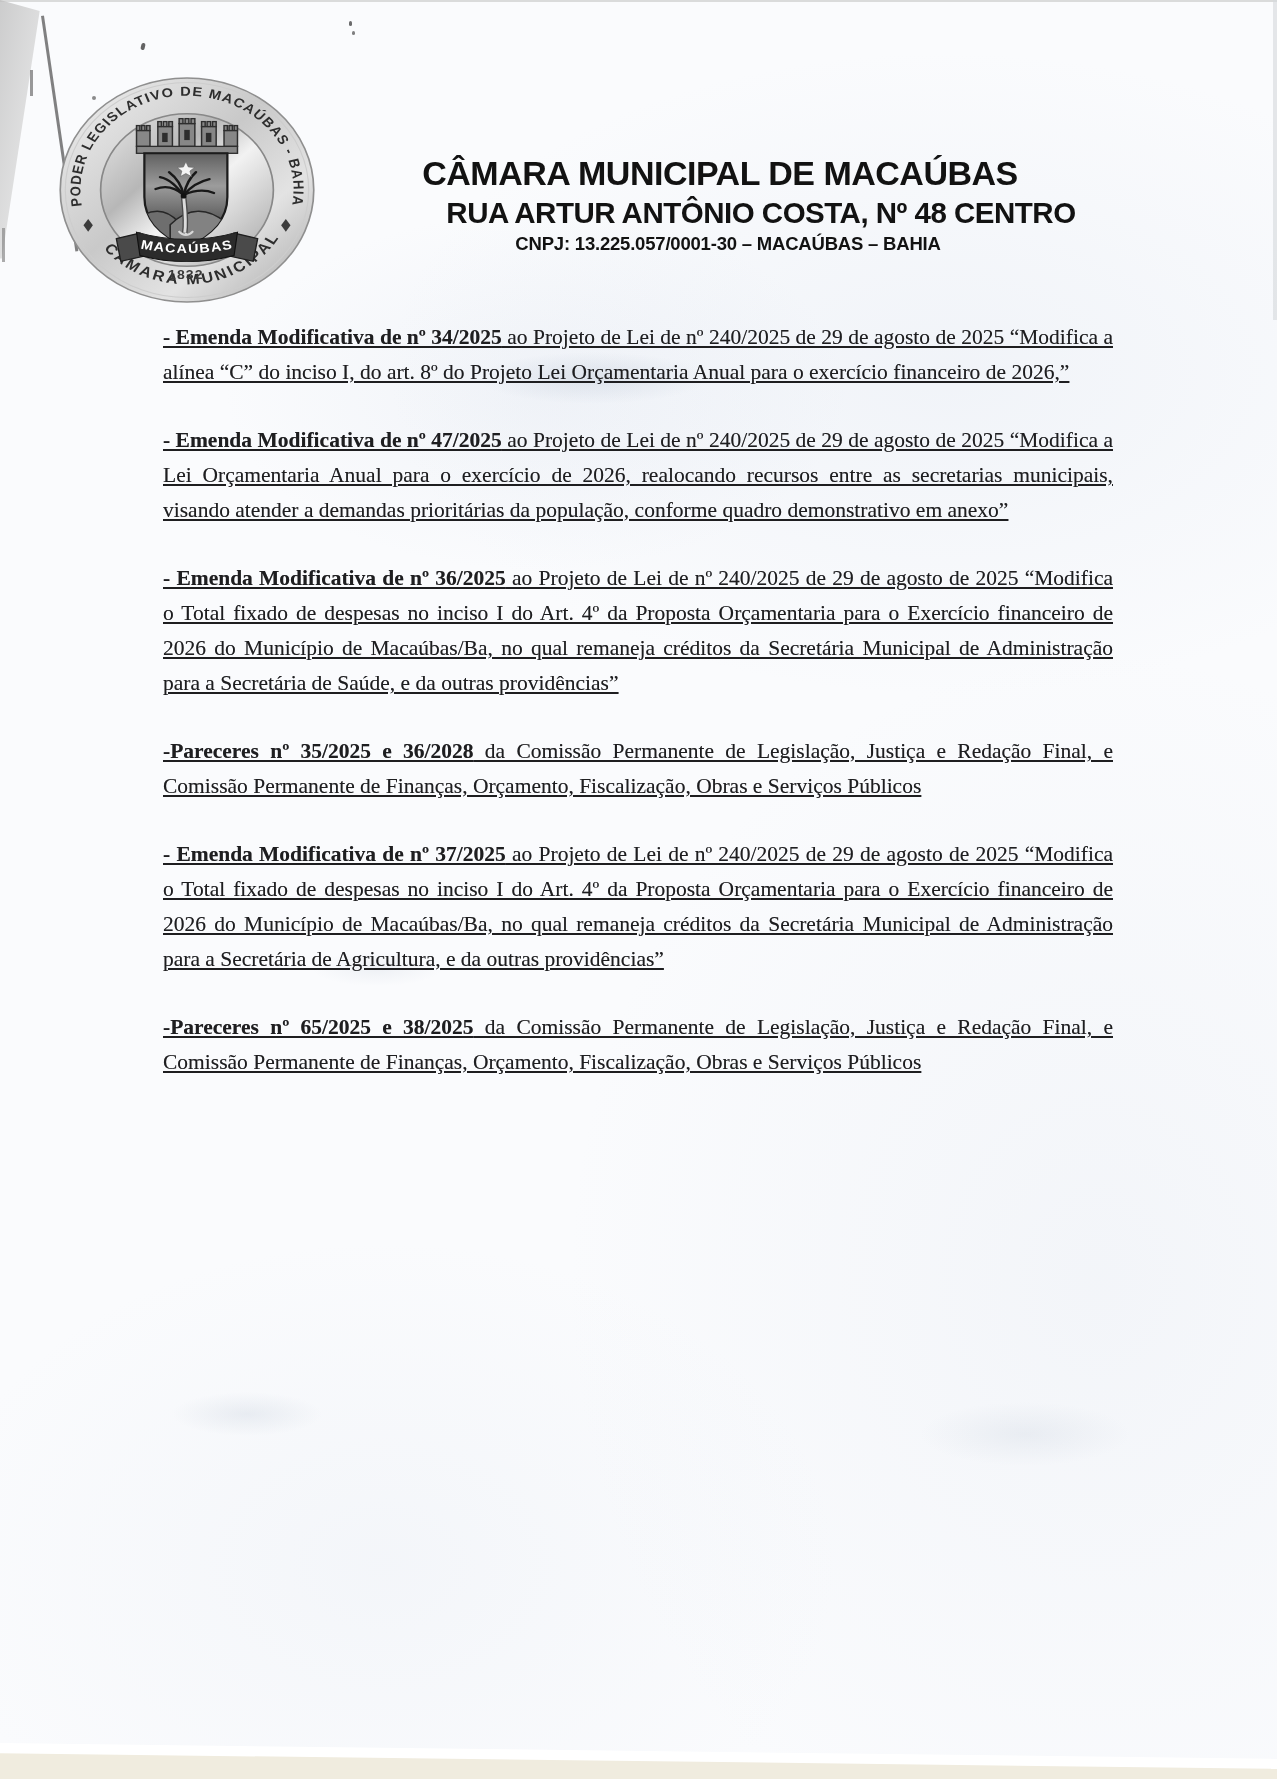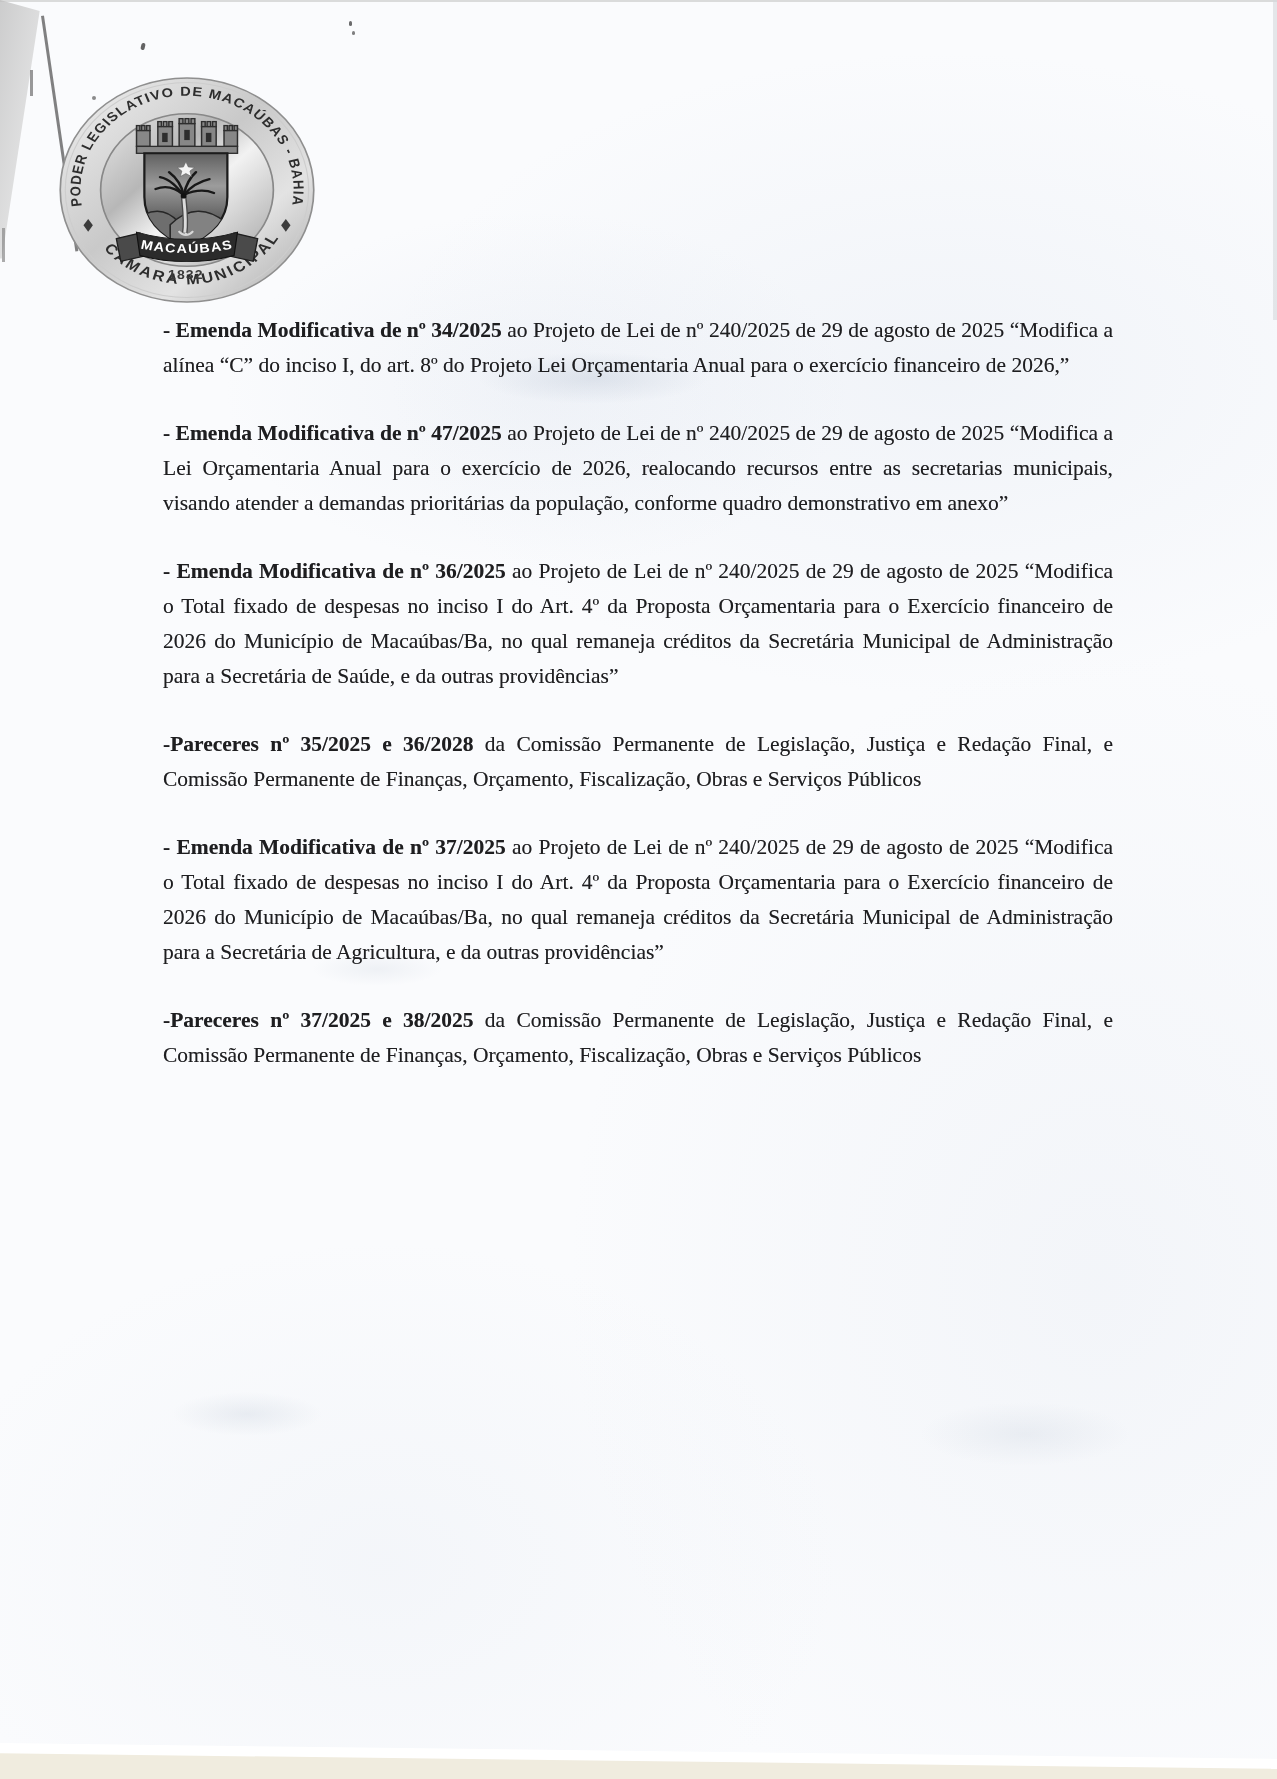--- a/index.html
+++ b/index.html
@@ -61,21 +61,21 @@
   
   .seal{position:absolute;left:58px;top:76px;filter:blur(.35px);}
   .seal text{font-family:"Liberation Sans", sans-serif;}
   
   .doc-body{
     position:absolute;left:163px;top:312px;width:950px;
     font-size:21.5px;line-height:35px;color:#1e1e20;
     text-align:justify;
     text-shadow:0 0 .5px rgba(25,25,28,.45);
   }
-  .para{margin:1px 0 33px 0;}
+  .para{margin:8px 0 33px 0;text-decoration:underline;}
   .para .lead{font-weight:bold;}
 </style>
 </head>
 <body>
 
 <div class="page">
 
   <div class="top-edge-line"></div>
   <div class="corner-wedge"></div>
   <div class="corner-line"></div>
@@ -188,25 +188,30 @@
       <path d="M 52 164 L 73 158.5 L 76 182 L 56 187 Z" fill="#4a4a4a" stroke="#1e1e1e" stroke-width="1.2"></path>
       <path d="M 178 164 L 157 158.5 L 154 182 L 174 187 Z" fill="#4a4a4a" stroke="#1e1e1e" stroke-width="1.2"></path>
       <path d="M 70 157.5 Q 115 172 160 157.5 L 157 181 Q 115 193.5 73 181 Z" fill="#2b2b2b" stroke="#101010" stroke-width="1"></path>
       <text font-size="12.8" font-weight="bold" fill="#ffffff" letter-spacing="1.2">
         <textPath href="#arcBanner" startOffset="50%" text-anchor="middle">MACAÚBAS</textPath>
       </text>
     </g>
     <text x="114" y="205" text-anchor="middle" font-size="12.5" font-weight="bold" fill="#3a3a3a" letter-spacing="1">1832</text>
   </svg>
 
+  <div class="header-block">
+    <div class="hdr-1">CÂMARA MUNICIPAL DE MACAÚBAS</div>
+    <div class="hdr-2">RUA ARTUR ANTÔNIO COSTA, Nº 48 CENTRO</div>
+    <div class="hdr-3">CNPJ: 13.225.057/0001-30 – MACAÚBAS – BAHIA</div>
+  </div>
 
   <div class="doc-body">
     <p class="para"><span class="lead">- Emenda Modificativa de nº 34/2025</span><span> ao Projeto de Lei de nº 240/2025 de 29 de agosto de 2025 “Modifica a alínea “C” do inciso I, do art. 8º do Projeto Lei Orçamentaria Anual para o exercício financeiro de 2026,”</span></p>
     <p class="para"><span class="lead">- Emenda Modificativa de nº 47/2025</span><span> ao Projeto de Lei de nº 240/2025 de 29 de agosto de 2025 “Modifica a Lei Orçamentaria Anual para o exercício de 2026, realocando recursos entre as secretarias municipais, visando atender a demandas prioritárias da população, conforme quadro demonstrativo em anexo”</span></p>
     <p class="para"><span class="lead">- Emenda Modificativa de nº 36/2025</span><span> ao Projeto de Lei de nº 240/2025 de 29 de agosto de 2025 “Modifica o Total fixado de despesas no inciso I do Art. 4º da Proposta Orçamentaria para o Exercício financeiro de 2026 do Município de Macaúbas/Ba, no qual remaneja créditos da Secretária Municipal de Administração para a Secretária de Saúde, e da outras providências”</span></p>
     <p class="para"><span class="lead">-Pareceres nº 35/2025 e 36/2028</span><span> da Comissão Permanente de Legislação, Justiça e Redação Final, e Comissão Permanente de Finanças, Orçamento, Fiscalização, Obras e Serviços Públicos</span></p>
     <p class="para"><span class="lead">- Emenda Modificativa de nº 37/2025</span><span> ao Projeto de Lei de nº 240/2025 de 29 de agosto de 2025 “Modifica o Total fixado de despesas no inciso I do Art. 4º da Proposta Orçamentaria para o Exercício financeiro de 2026 do Município de Macaúbas/Ba, no qual remaneja créditos da Secretária Municipal de Administração para a Secretária de Agricultura, e da outras providências”</span></p>
-    <p class="para"><span class="lead">-Pareceres nº 37/2025 e 38/2025</span><span> da Comissão Permanente de Legislação, Justiça e Redação Final, e Comissão Permanente de Finanças, Orçamento, Fiscalização, Obras e Serviços Públicos</span></p>
+    <p class="para"><span class="lead">-Pareceres nº 65/2025 e 38/2025</span><span> da Comissão Permanente de Legislação, Justiça e Redação Final, e Comissão Permanente de Finanças, Orçamento, Fiscalização, Obras e Serviços Públicos</span></p>
   </div>
 
   <div class="paper-edge-highlight"></div>
   <div class="scan-bed"></div>
 </div>
 
 </body></html>

